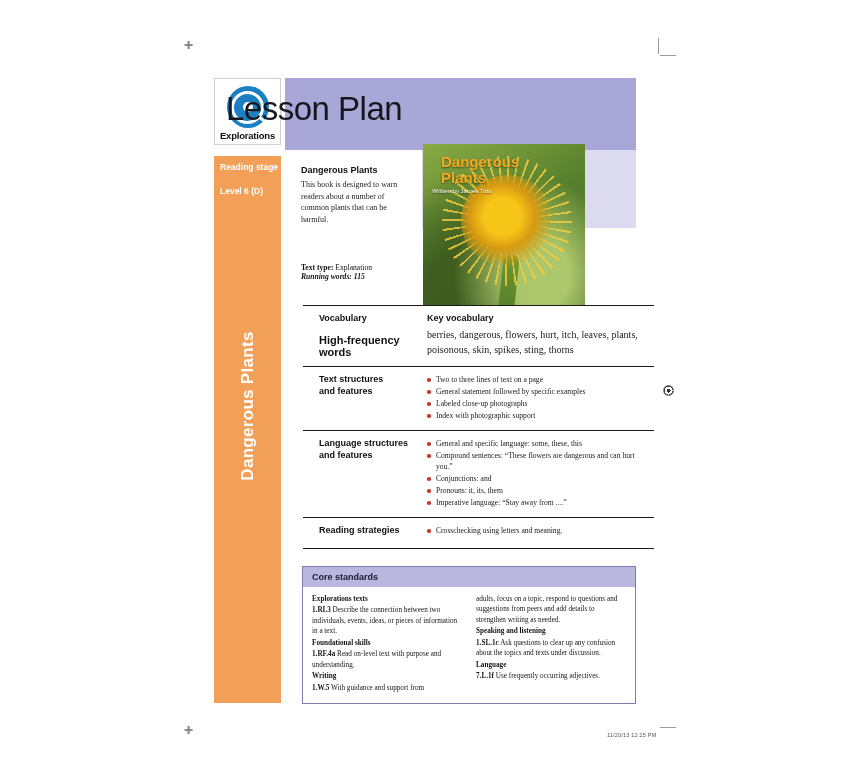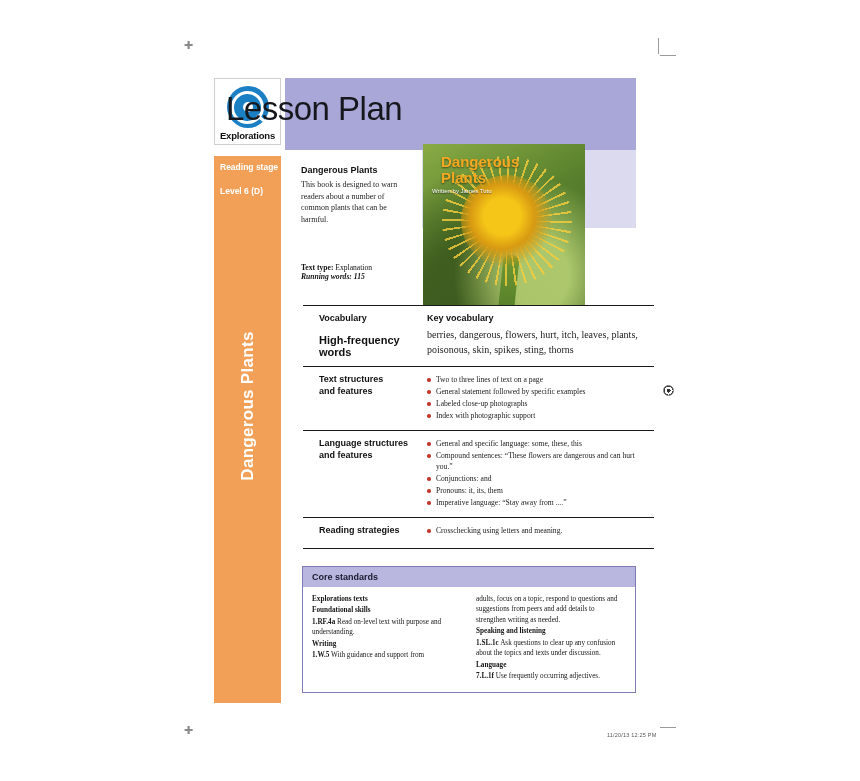--- a/index.html
+++ b/index.html
@@ -533,20 +533,22 @@
         </ul>
       </div>
     </div>
   </div>
 
   <div class="core">
     <div class="core-head">Core standards</div>
     <div class="core-cols">
       <div class="core-col">
         <p><span class="grp">Explorations texts</span></p>
+        <p><span class="code">1.RI.3</span>
+           <span>Describe the connection between two individuals, events, ideas, or pieces of information in a text.</span></p>
         <p><span class="grp">Foundational skills</span></p>
         <p><span class="code">1.RF.4a</span>
            <span>Read on-level text with purpose and understanding.</span></p>
         <p><span class="grp">Writing</span></p>
         <p><span class="code">1.W.5</span>
            <span>With guidance and support from</span></p>
       </div>
       <div class="core-col">
         <p><span>adults, focus on a topic, respond to questions and suggestions from peers and add details to strengthen writing as needed.</span></p>
         <p><span class="grp">Speaking and listening</span></p>

